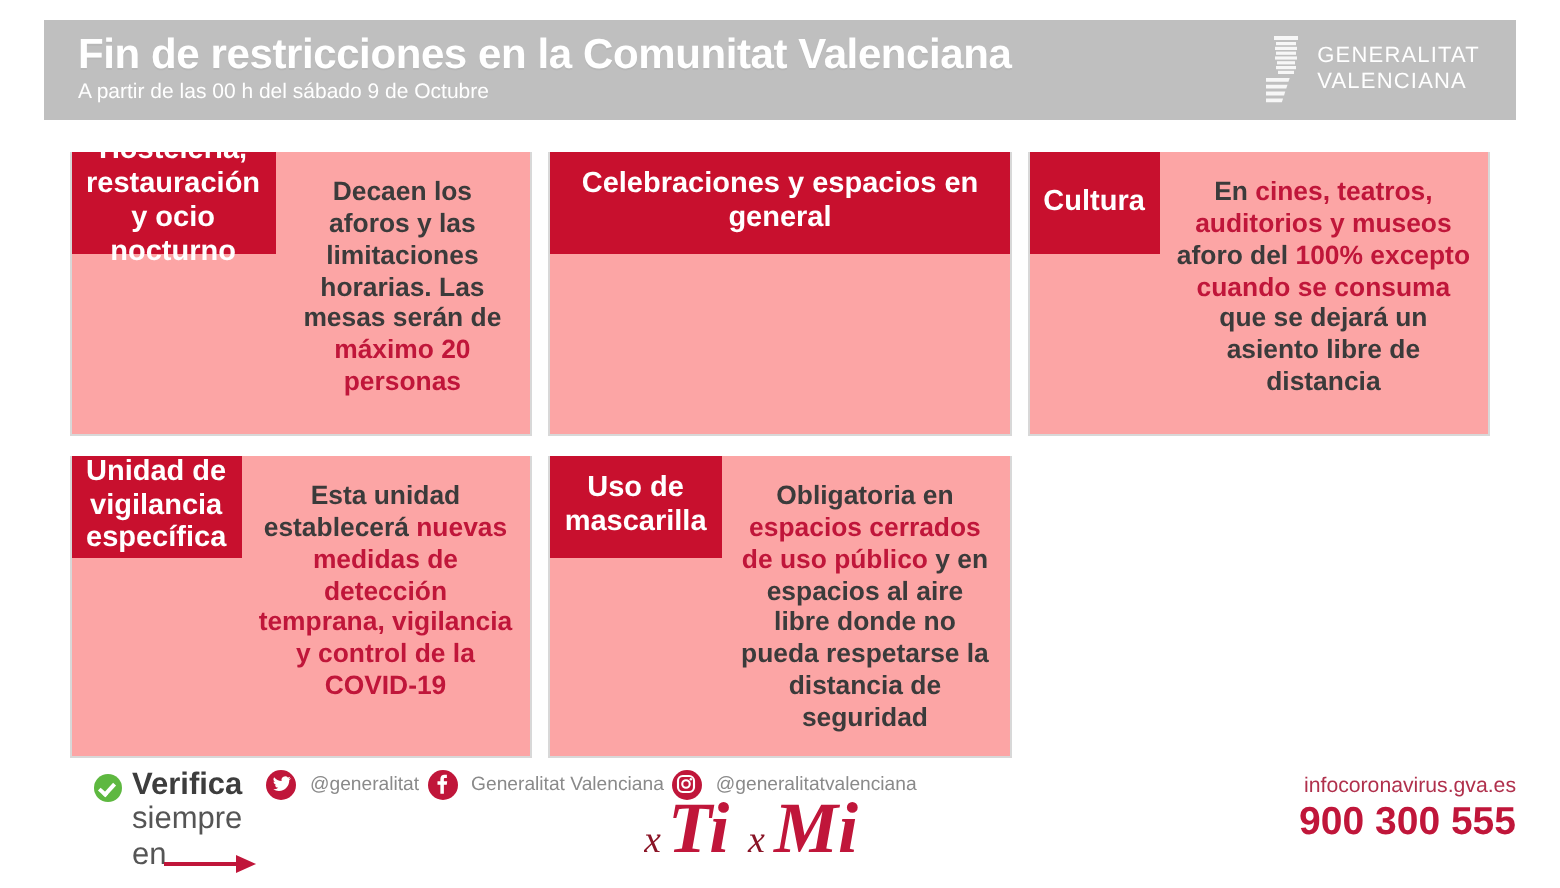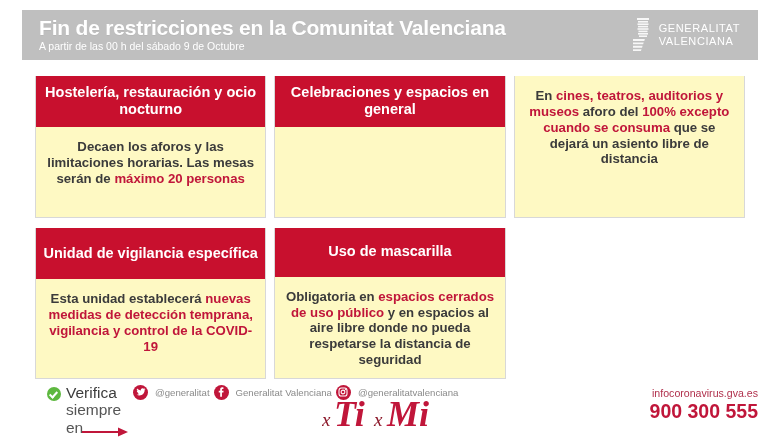--- a/index.html
+++ b/index.html
@@ -40,22 +40,22 @@
 
   
   .grid{
     position:absolute;left:35px;top:76px;width:710px;height:303px;
     display:grid;
     grid-template-columns:repeat(3,1fr);
     grid-template-rows:142px 151px;
     column-gap:8px;row-gap:10px;
   }
   .card{
-    display:flex;flex-direction:column;
-    background:#fef9c3;
+    display:flex;flex-direction:row;
+    background:#fca5a5;
     border:1px solid #d8d8d8;
     border-top:none;
     overflow:hidden;
   }
   .card-head{
     background:#c8102e;
     color:#ffffff;
     font-size:14.5px;font-weight:bold;
     line-height:1.16;
     text-align:center;
@@ -87,21 +87,21 @@
     position:absolute;left:0;top:382px;width:780px;height:62px;
   }
   .verify{
     position:absolute;left:47px;top:2px;
     display:flex;align-items:flex-start;gap:5px;
   }
   .verify-words{
     color:#555555;font-size:15.5px;line-height:1.12;
     font-weight:normal;
   }
-  .verify-words .w1{font-weight:normal;color:#3d3d3d;}
+  .verify-words .w1{font-weight:bold;color:#3d3d3d;}
   .check-circle{
     width:14px;height:14px;border-radius:50%;
     background:#5eb840;display:inline-block;position:relative;
     margin-top:3px;flex:0 0 auto;
   }
   .check-circle:after{
     content:"";position:absolute;left:4px;top:3px;
     width:3px;height:6px;border:solid #ffffff;
     border-width:0 2px 2px 0;transform:rotate(42deg);
   }
@@ -180,20 +180,21 @@
       <div class="card-body">
         <p><span>Decaen los aforos y las limitaciones horarias. Las mesas serán de </span><span class="hl">máximo 20 personas</span></p>
       </div>
     </div>
 
     <div class="card r1">
       <div class="card-head">Celebraciones y espacios en general</div>
     </div>
 
     <div class="card r1">
+      <div class="card-head">Cultura</div>
       <div class="card-body">
         <p><span>En </span><span class="hl">cines, teatros, auditorios y museos</span><span> aforo del </span><span class="hl">100% excepto cuando se consuma</span><span> que se dejará un asiento libre de distancia</span></p>
       </div>
     </div>
 
 
     <div class="card r2">
       <div class="card-head">Unidad de vigilancia específica</div>
       <div class="card-body">
         <p><span>Esta unidad establecerá </span><span class="hl">nuevas medidas de detección temprana, vigilancia y control de la COVID-19</span></p>

